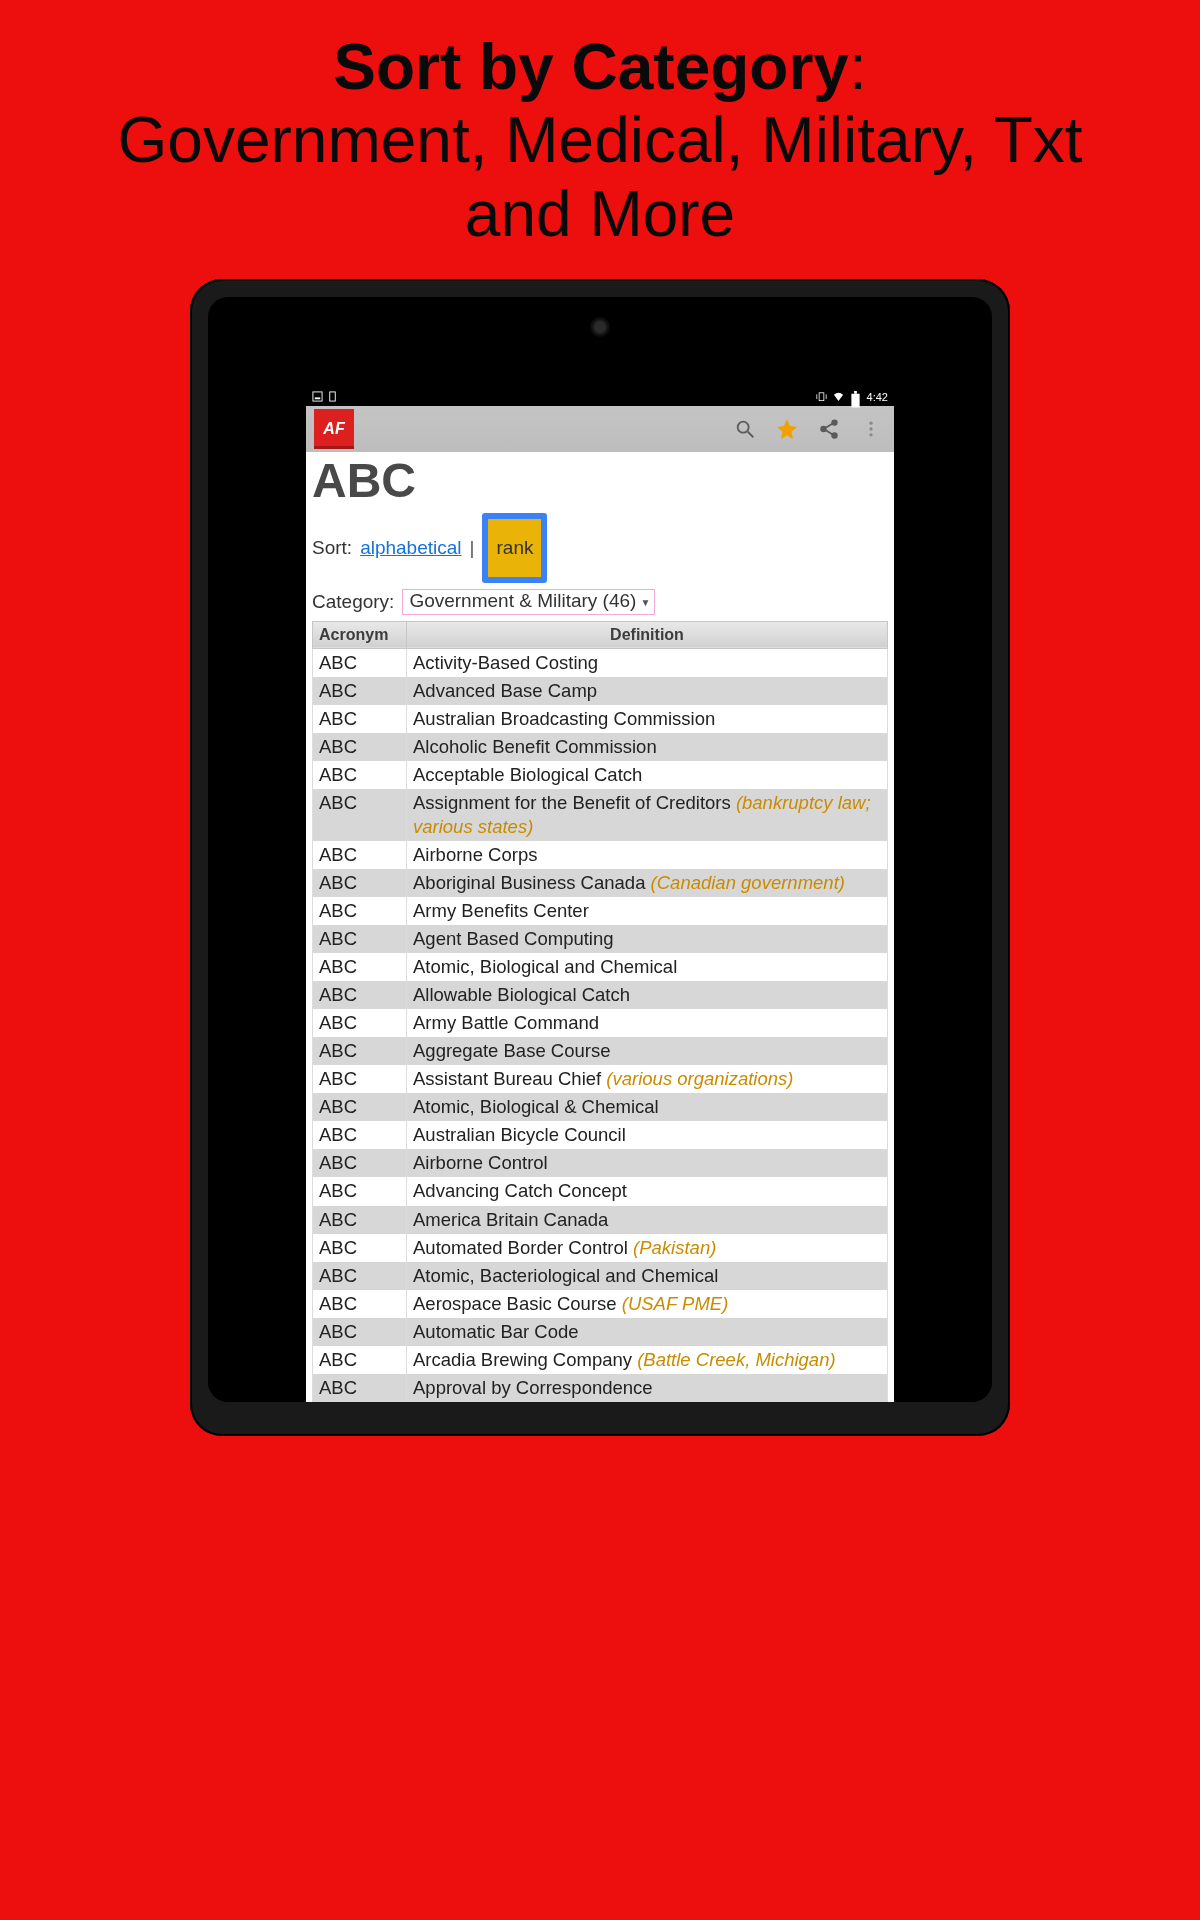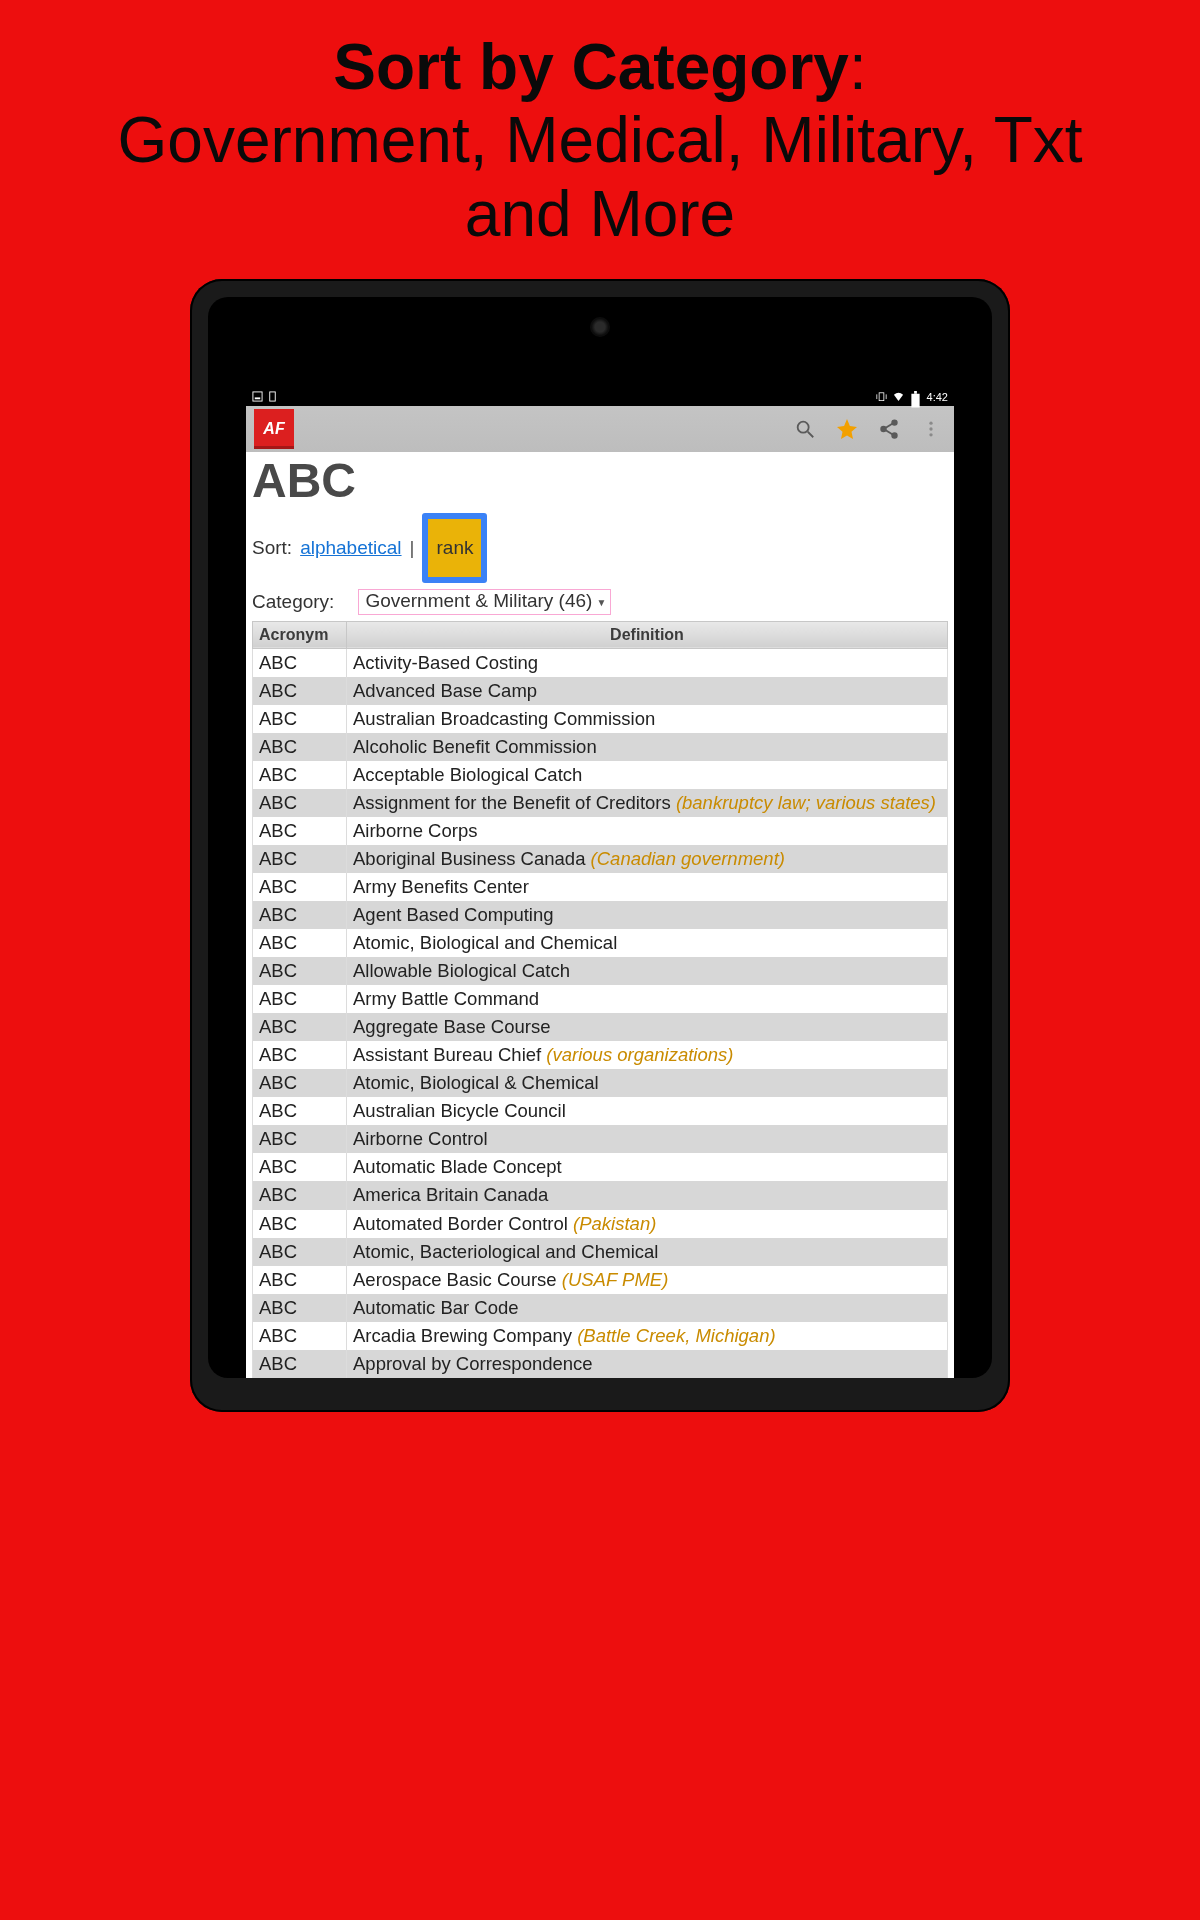--- a/index.html
+++ b/index.html
@@ -31,21 +31,21 @@
   border-radius: 20px;
   padding-top: 90px;
 }
 .camera {
   width: 20px; height: 20px;
   background: radial-gradient(circle,#2a2a2a 35%, #0d0d0d 60%);
   border-radius: 50%;
   margin: -70px auto 50px;
 }
 .screen {
-  width: 708px;
+  width: 588px;
   margin: 16px auto;
   background: #fff;
   overflow: hidden;
 }
 .statusbar {
   background: #000;
   color: #fff;
   height: 19px;
   display: flex;
   align-items: center;
@@ -103,21 +103,21 @@
   padding: 18px 8px;
   font-size: 19px;
   color: #333;
   cursor: pointer;
 }
 .catline {
   font-size: 19px;
   color: #333;
   display: flex;
   align-items: center;
-  gap: 24px;
+  gap: 8px;
   margin-bottom: 6px;
 }
 .catselect {
   border: 1px solid #f9a8d4;
   background: #fff;
   font-size: 19px;
   padding: 0 18px 2px 6px;
   position: relative;
   cursor: pointer;
 }
@@ -328,21 +328,21 @@
               <tr>
                 <td>ABC</td>
                 <td>Australian Bicycle Council</td>
               </tr>
               <tr>
                 <td>ABC</td>
                 <td>Airborne Control</td>
               </tr>
               <tr>
                 <td>ABC</td>
-                <td>Automatic Blade Concept</td>
+                <td>Advancing Catch Concept</td>
               </tr>
               <tr>
                 <td>ABC</td>
                 <td>America Britain Canada</td>
               </tr>
               <tr>
                 <td>ABC</td>
                 <td>Automated Border Control <span class="context">(Pakistan)</span></td>
               </tr>
               <tr>

